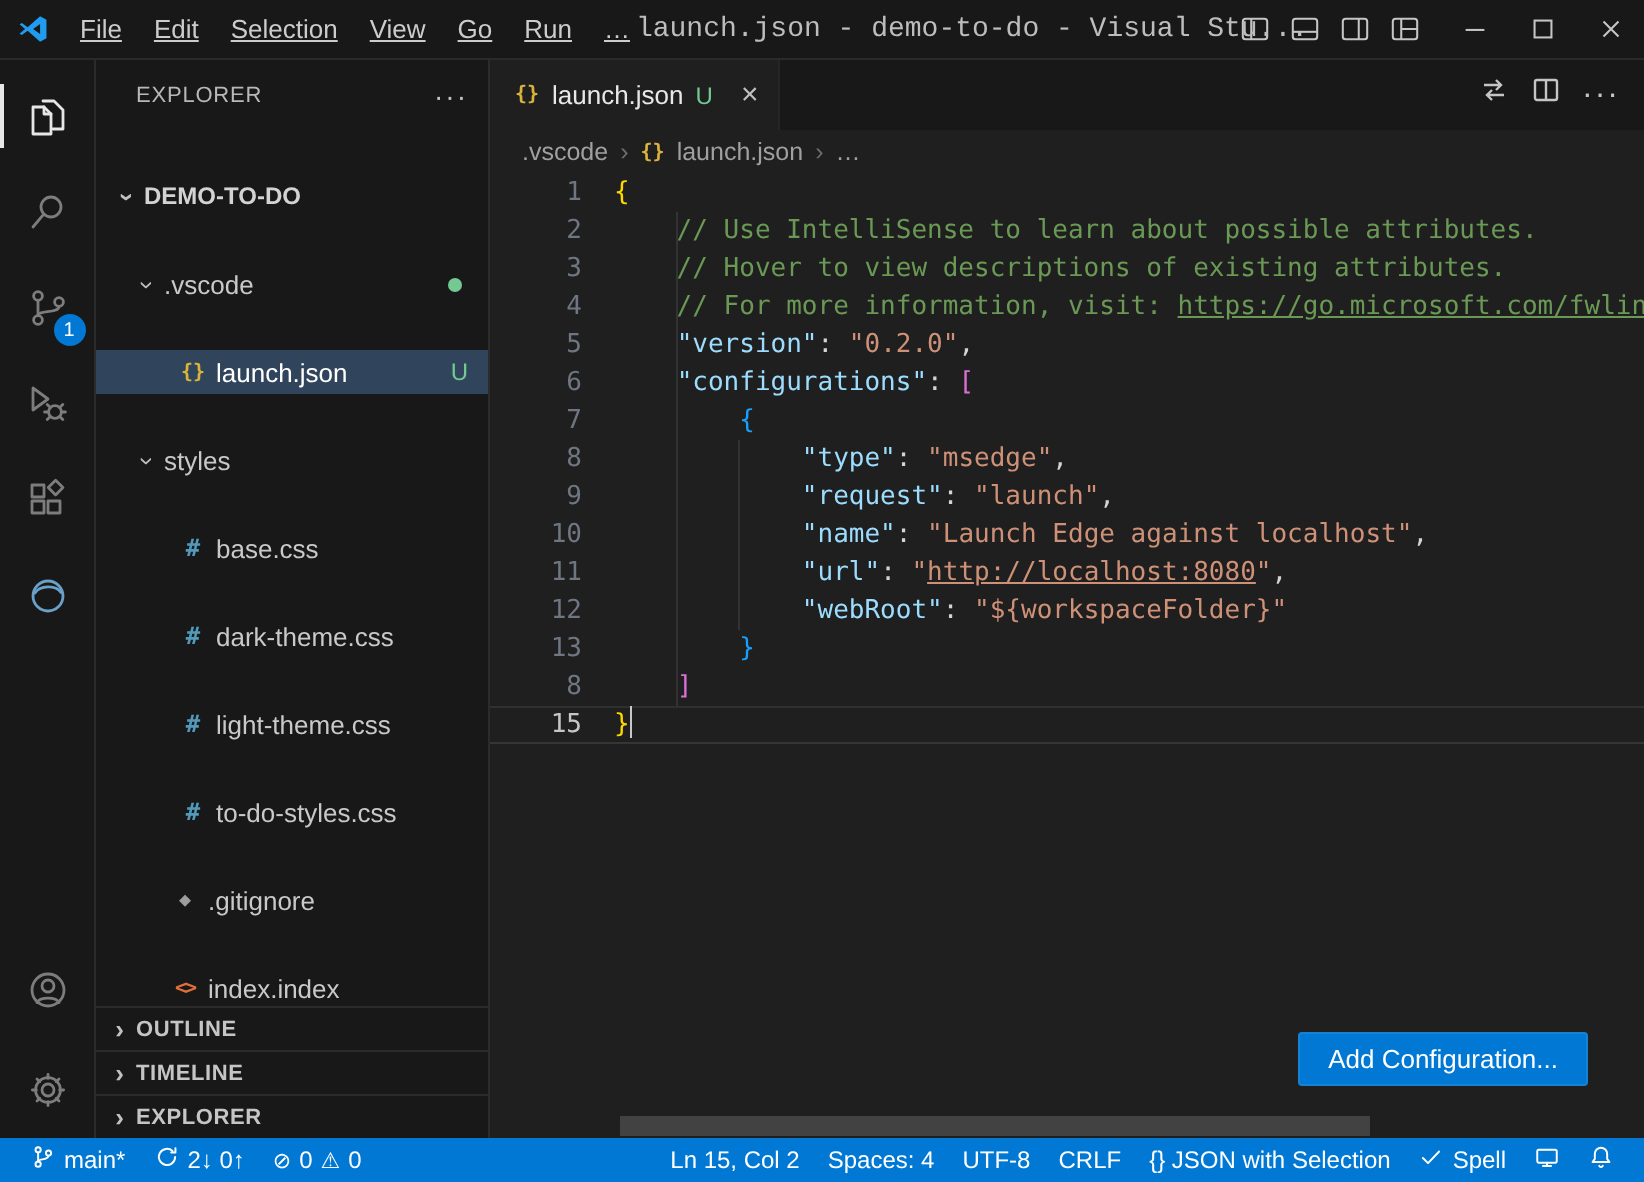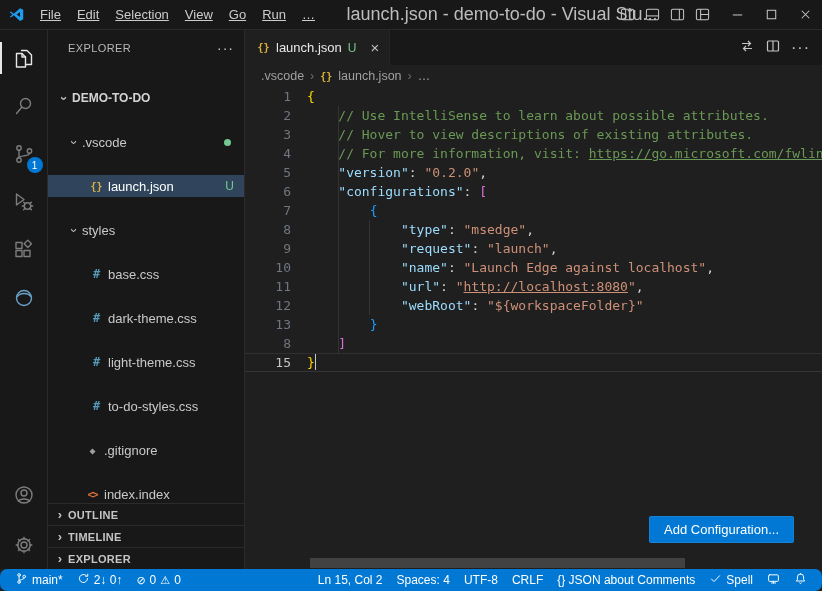--- a/index.html
+++ b/index.html
@@ -8,22 +8,22 @@
     font-family:"Liberation Sans", sans-serif;
     background:#1f1f1f; color:#cccccc;
     position:relative; user-select:none;
   }
   
   .titlebar { height:30px; background:#181818; border-bottom:1px solid #2a2a2a;
     display:flex; align-items:center; position:relative; }
   .logo { width:32px; display:flex; justify-content:center; align-items:center; }
   .menubar { display:flex; font-size:13px; color:#cccccc; }
   .menu-item { padding:2px 8px; border-radius:4px; cursor:default;text-decoration:underline; }
-  .win-title { position:absolute; left:502px; transform:translateX(-50%);
-    font-size:18px; color:#bdbdbd; white-space:nowrap; }
+  .win-title { position:absolute; left:486px; transform:translateX(-50%);
+    font-size:14px; color:#bdbdbd; white-space:nowrap;font-family:Liberation Mono, monospace; }
   .tb-right { margin-left:auto; display:flex; align-items:stretch; height:100%; }
   .layout-icons { display:flex; align-items:center; gap:2px; padding-right:6px; }
   .layout-icons span { display:flex; padding:4px; border-radius:4px; }
   .winbtn { width:34px; display:flex; align-items:center; justify-content:center; }
   .winbtn svg, .layout-icons svg { stroke:#c5c5c5; fill:none; stroke-width:1.1; }
   
   .main { display:flex; height:539px; }
   
   .activitybar { width:48px; background:#181818; border-right:1px solid #2b2b2b;
     display:flex; flex-direction:column; align-items:center; padding-top:4px; }
@@ -96,21 +96,21 @@
     vertical-align:-3px; animation:blink 1s steps(1) infinite; }
   @keyframes blink { 50% { opacity:0; } }
   .guide { position:absolute; width:1px; background:rgba(255,255,255,.09); }
   .hscroll { position:absolute; left:65px; bottom:1px; width:375px; height:10px;
     background:rgba(121,121,121,.4); }
   .add-config { position:absolute; right:28px; bottom:26px; background:#0078d4; color:#fff;
     border:1px solid rgba(255,255,255,.08); font-size:13px; font-family:"Liberation Sans",sans-serif;
     padding:5px 14px; border-radius:2px; cursor:pointer; }
   
   .statusbar { height:22px; background:#0078d4; color:#ffffff; display:flex; align-items:flex-start;
-    font-size:12px; padding:0 10px;border-radius:7px; }
+    font-size:12px; padding:0 10px; }
   .sb-left, .sb-right { display:flex; align-items:center; gap:4px; }
   .sb-right { margin-left:auto; }
   .sb-item { display:flex; align-items:center; gap:4px; padding:0 5px; height:22px; white-space:nowrap; }
   .si { width:13px; height:13px; fill:none; stroke:#ffffff; stroke-width:1.2;
     stroke-linecap:round; stroke-linejoin:round; }
   .sb-g { font-size:11px; }
 </style>
 </head>
 <body>
 
@@ -394,21 +394,21 @@
       <span class="sb-item">
         <span>Spaces: 4</span>
       </span>
       <span class="sb-item">
         <span>UTF-8</span>
       </span>
       <span class="sb-item">
         <span>CRLF</span>
       </span>
       <span class="sb-item">
-        <span>{} JSON about Comments</span>
+        <span>{} JSON with Selection</span>
       </span>
       <span class="sb-item">
         <span><svg viewBox="0 0 16 16" class="si">
             <path d="M3 8.6l3.2 3.2L13 4.6"></path>
           </svg></span>
         <span>Spell</span>
       </span>
       <span class="sb-item">
         <span><svg viewBox="0 0 16 16" class="si">
             <rect x="2" y="3.5" width="12" height="8" rx="1"></rect>

